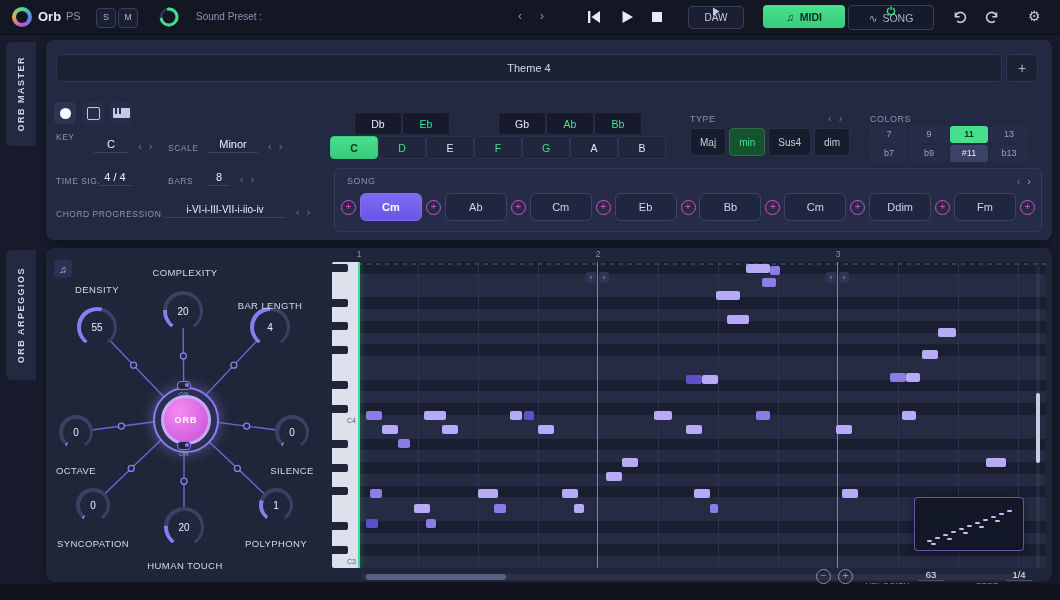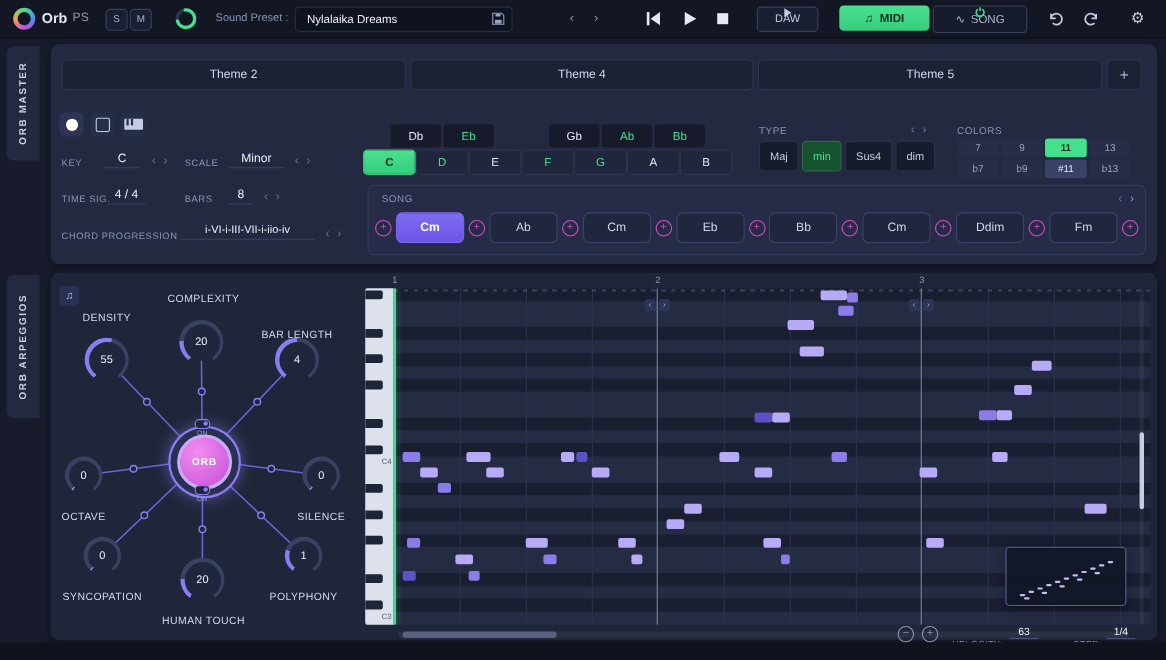--- a/index.html
+++ b/index.html
@@ -129,28 +129,20 @@
   <div class="logo-dot"></div>
   <div class="logo-txt">Orb</div>
   <div class="logo-sub">PS</div>
   <div class="btn-sq" style="left:96px">S</div>
   <div class="btn-sq" style="left:118px">M</div>
   <svg style="left:158px;top:6px" width="22" height="22">
     <circle cx="11" cy="11" r="8" fill="none" stroke="#2c3350" stroke-width="3"></circle>
     <circle cx="11" cy="11" r="8" fill="none" stroke="#45e08c" stroke-width="3" stroke-dasharray="36 50" stroke-linecap="round" transform="rotate(-95 11 11)"></circle>
   </svg>
   <div class="preset-lbl">Sound Preset :</div>
-  <div class="preset-box">
-    <input value="Nylalaika Dreams" style="">
-    <svg style="position:absolute;left:178px;top:4px" width="12" height="12" viewBox="0 0 12 12">
-      <path d="M1 1h8l2 2v8H1z" fill="none" stroke="#9aa2c2"></path>
-        <rect x="3" y="7" width="6" height="3.5" fill="#9aa2c2"></rect>
-        <rect x="3.5" y="1.5" width="4.5" height="2.5" fill="#9aa2c2"></rect>
-    </svg>
-  </div>
   <div class="chev-btn" style="left:512px">‹</div>
   <div class="chev-btn" style="left:534px">›</div>
   <svg style="left:586px;top:10px" width="16" height="14" viewBox="0 0 16 14">
     <rect x="2" y="1" width="2.4" height="12" fill="#e6e9f5"></rect>
       <path d="M14 1 L5.5 7 L14 13 Z" fill="#e6e9f5"></path>
   </svg>
   <svg style="left:620px;top:10px" width="14" height="14" viewBox="0 0 14 14">
     <path d="M2.5 1 L13 7 L2.5 13 Z" fill="#e6e9f5"></path>
   </svg>
   <svg style="left:650px;top:10px" width="14" height="14" viewBox="0 0 14 14">
@@ -188,41 +180,39 @@
 <div class="side-tab" style="top:42px;height:104px">
   <span>ORB MASTER</span>
 </div>
 <div class="side-tab" style="top:250px;height:130px">
   <span>ORB ARPEGGIOS</span>
 </div>
 
 <div class="panel" id="master">
   <div class="theme-row">
     <div id="theme-tabs" style="display:flex;flex:1;gap:4px">
-        <div class="theme-tab">Theme 2</div>
         <div class="theme-tab">Theme 4</div>
-        <div class="theme-tab">Theme 5</div>
       </div>
     <div class="theme-add">+</div>
   </div>
 
   <div class="mini-ic" style="left:8px;background:#2e3554">
     <div style="width:11px;height:11px;border-radius:50%;background:#fff"></div>
   </div>
   <div class="mini-ic" style="left:36px">
     <div style="width:11px;height:11px;border:1.4px solid #c5cbe2;border-radius:2px"></div>
   </div>
   <div class="mini-ic" style="left:64px">
     <div style="width:13px;height:10px;background:#c5cbe2;border-radius:1px;display:flex;gap:2px;padding:0 2px">
       <div style="width:2px;height:6px;background:#272e49"></div>
         <div style="width:2px;height:6px;background:#272e49"></div>
     </div>
   </div>
 
-  <div class="flabel" style="left:10px;top:103px">KEY</div>
+  <div class="flabel" style="left:10px;top:92px">KEY</div>
   <div class="fvalue" style="left:48px;top:98px;width:34px">C</div>
   <div class="chevs" style="left:92px;top:100px">
       <span>‹</span>
       <span>›</span>
     </div>
 
   <div class="flabel" style="left:122px;top:103px">SCALE</div>
   <div class="fvalue" style="left:162px;top:98px;width:50px">Minor</div>
   <div class="chevs" style="left:222px;top:100px">
       <span>‹</span>

